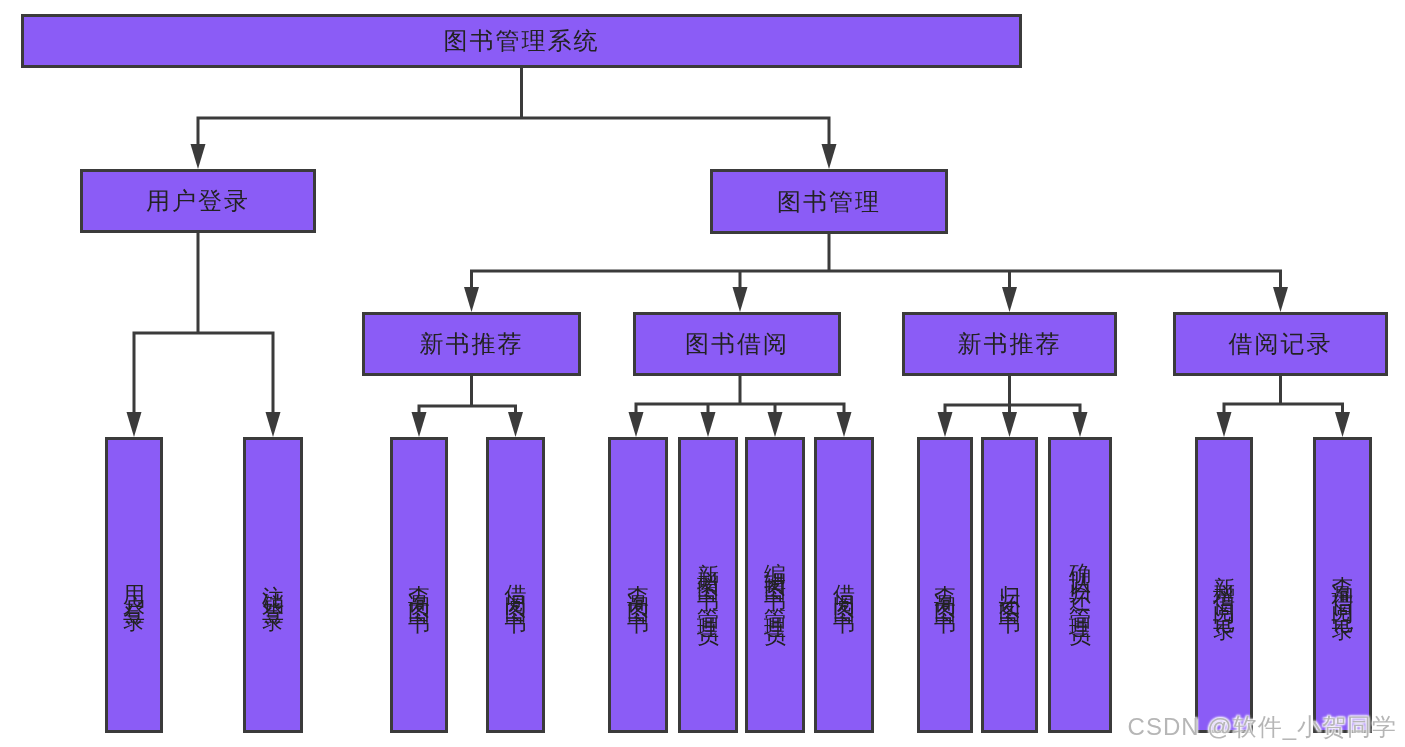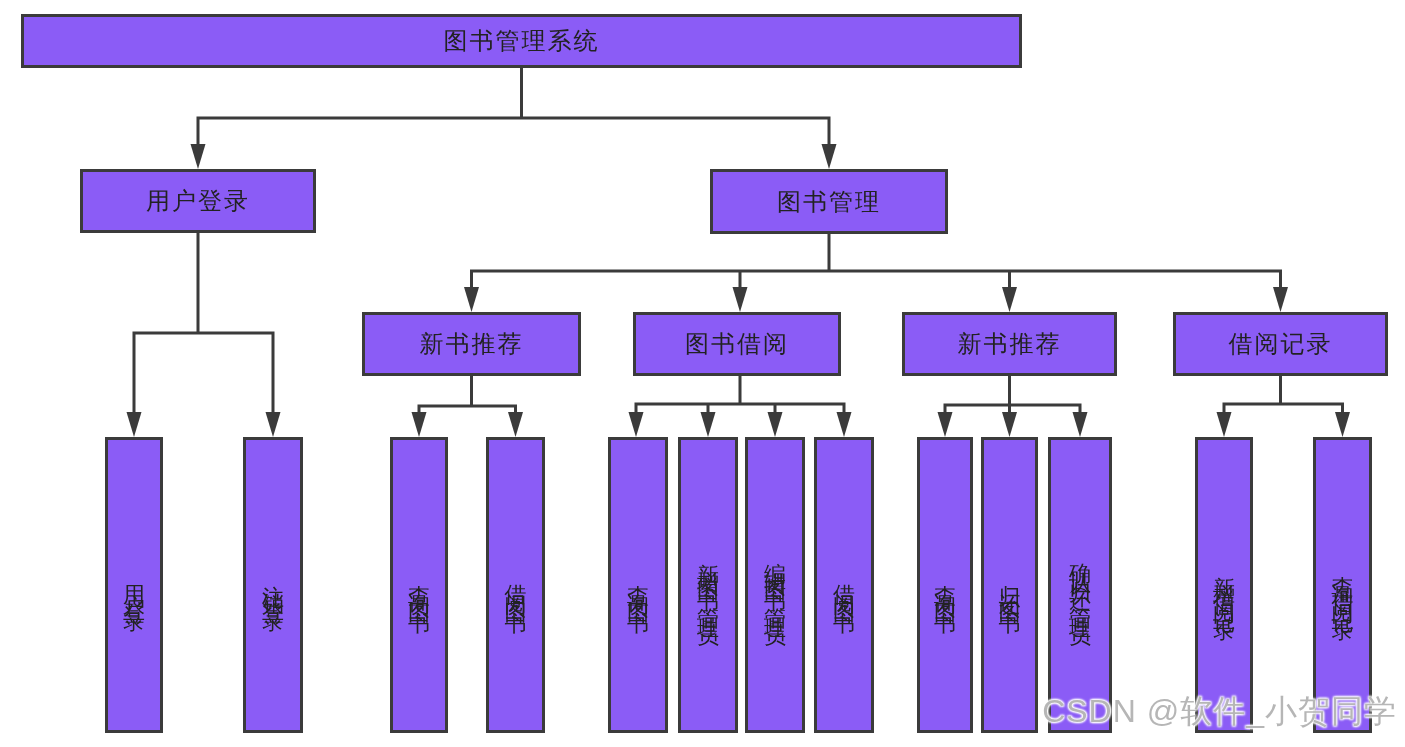--- a/index.html
+++ b/index.html
@@ -14,22 +14,22 @@
     position:absolute;box-sizing:border-box;background:#8b5cf6;
     border:3px solid var(--line,#3b3b3b);
     display:flex;align-items:center;justify-content:center;z-index:2;
   }
   .hnode{font-size:24px;letter-spacing:2px;white-space:nowrap;}
   .vnode span{
     writing-mode:vertical-rl;text-orientation:mixed;
     font-size:22px;letter-spacing:9px;line-height:1;white-space:nowrap;
   }
   .watermark{
-    position:absolute;right:8px;bottom:13px;z-index:5;
-    font-size:32px;letter-spacing:1px;color:var(--watermark,#b6b6b6);
+    position:absolute;right:8px;bottom:4px;z-index:5;
+    font-size:24px;letter-spacing:1px;color:var(--watermark,#b6b6b6);
     text-shadow:1px 1px 2px rgba(255,255,255,.95),-1px -1px 2px rgba(255,255,255,.95),
                 1px -1px 2px rgba(255,255,255,.95),-1px 1px 2px rgba(255,255,255,.95);
     white-space:nowrap;
   }
 </style>
 </head>
 <body>
 
 <div class="stage">
 

